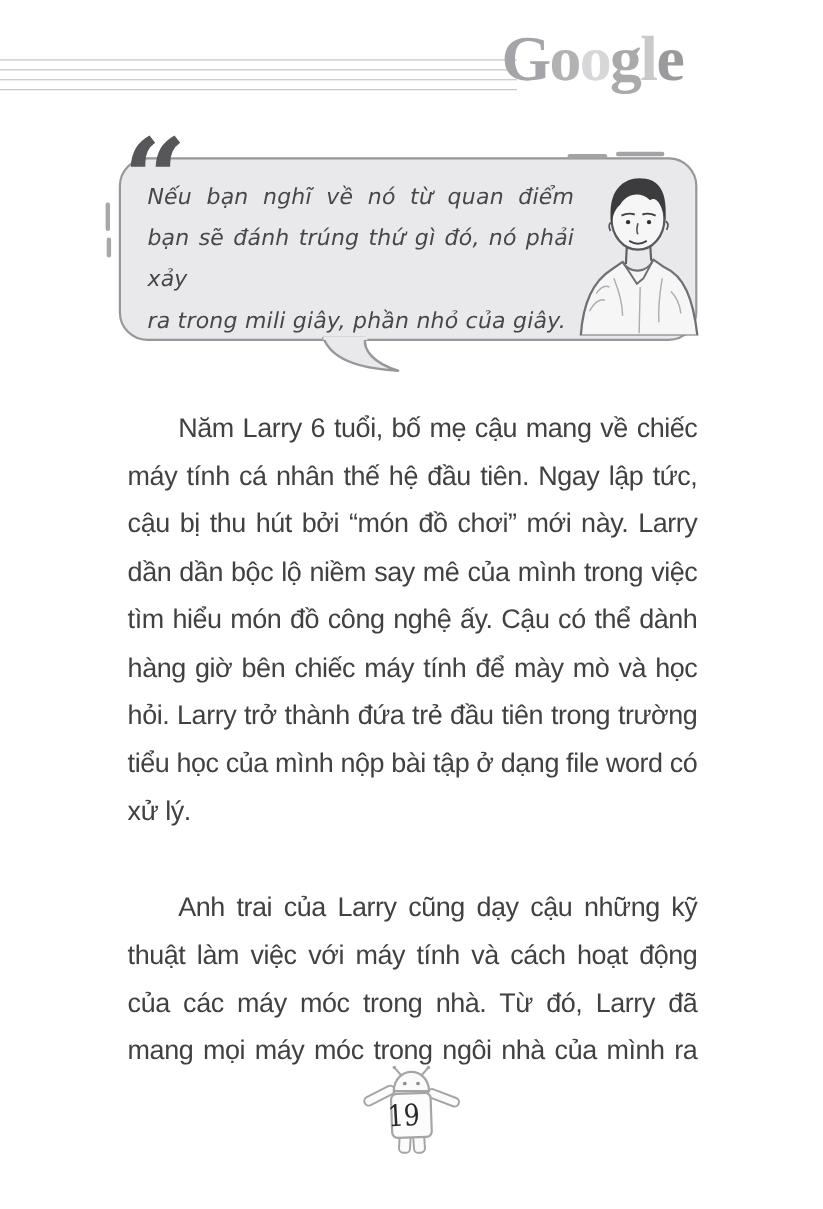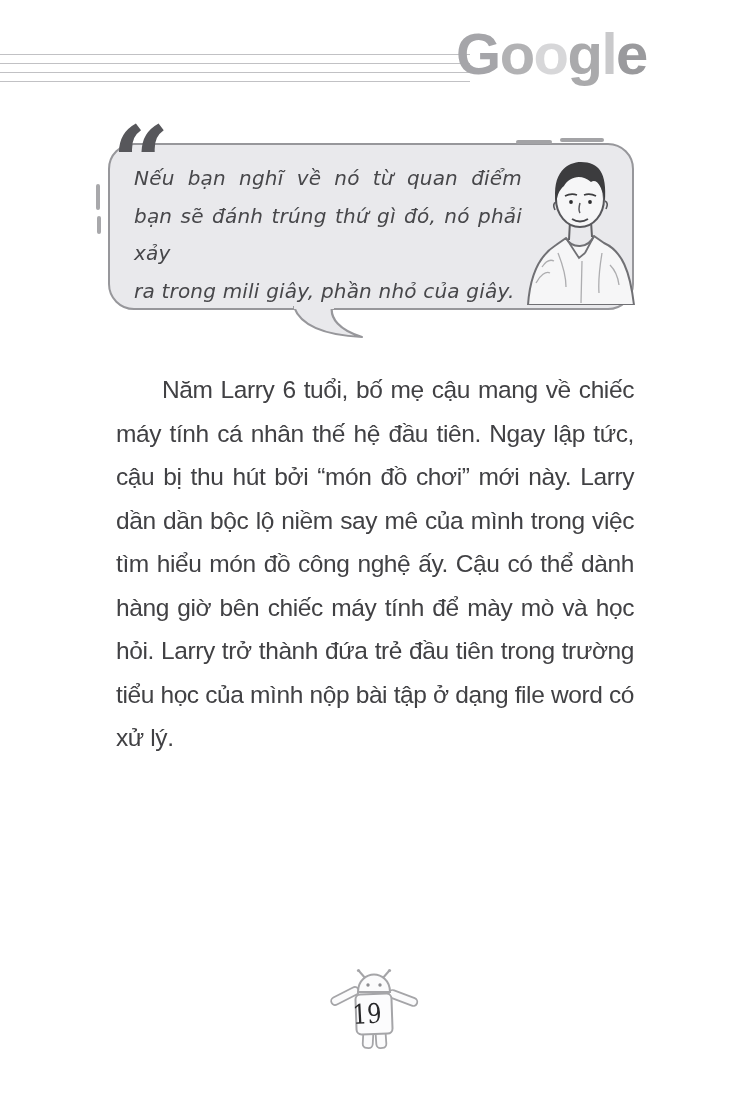--- a/index.html
+++ b/index.html
@@ -4,21 +4,21 @@
 <style>
   html,body{margin:0;padding:0;background:#ffffff;}
   .page{
     position:relative;width:748px;height:1099px;background:#ffffff;
     overflow:hidden;font-family:"Liberation Sans",sans-serif;
   }
   
   .rule{position:absolute;left:0;height:1px;background:#c1c1c4;width:470px;}
   .google-logo{
     position:absolute;left:456px;top:22px;height:84px;
-    font-family:Liberation Sans, sans-serif;font-size:58px;font-weight:600;
+    font-family:Liberation Serif, serif;font-size:58px;font-weight:600;
     letter-spacing:-1.5px;line-height:1.1;user-select:none;
   }
   .google-logo span{display:inline-block;}
   
   .bubble{
     position:absolute;left:108px;top:143px;width:522px;height:163px;
     background:#e9e9ec;border:2.5px solid #97979b;border-radius:26px;
   }
   .quote-mark{
     position:absolute;left:112px;top:112px;width:80px;height:70px;
@@ -104,20 +104,21 @@
     <circle cx="49" cy="45" r="1.9" fill="#2e2e30"></circle>
     <circle cx="68" cy="45" r="1.9" fill="#2e2e30"></circle>
 
     <path d="M58,46 q-2,7 0,10" fill="none" stroke="#58585c" stroke-width="1.5"></path>
 
     <path d="M50,62 q8,5 16,0" fill="none" stroke="#48484c" stroke-width="1.8"></path>
   </svg>
 
   <main class="body-text">
     <p>Năm Larry 6 tuổi, bố mẹ cậu mang về chiếc máy tính cá nhân thế hệ đầu tiên. Ngay lập tức, cậu bị thu hút bởi “món đồ chơi” mới này. Larry dần dần bộc lộ niềm say mê của mình trong việc tìm hiểu món đồ công nghệ ấy. Cậu có thể dành hàng giờ bên chiếc máy tính để mày mò và học hỏi. Larry trở thành đứa trẻ đầu tiên trong trường tiểu học của mình nộp bài tập ở dạng file word có xử lý.</p>
+    <p class="cont">Anh trai của Larry cũng dạy cậu những kỹ thuật làm việc với máy tính và cách hoạt động của các máy móc trong nhà. Từ đó, Larry đã mang mọi máy móc trong ngôi nhà của mình ra</p>
   </main>
 
   <svg class="robot" width="92" height="96" viewBox="0 0 92 96">
 
     <path d="M38,11 L31,3 M54,11 L61,3" fill="none" stroke="#a5a5a8" stroke-width="2" stroke-linecap="round"></path>
     <circle cx="30.5" cy="2.5" r="1.6" fill="#a5a5a8"></circle>
     <circle cx="61.5" cy="2.5" r="1.6" fill="#a5a5a8"></circle>
 
     <g>
       <rect x="2" y="24" width="30" height="8" rx="4" transform="rotate(-27 17 28)" fill="#fbfbfc" stroke="#a5a5a8" stroke-width="1.8"></rect>

